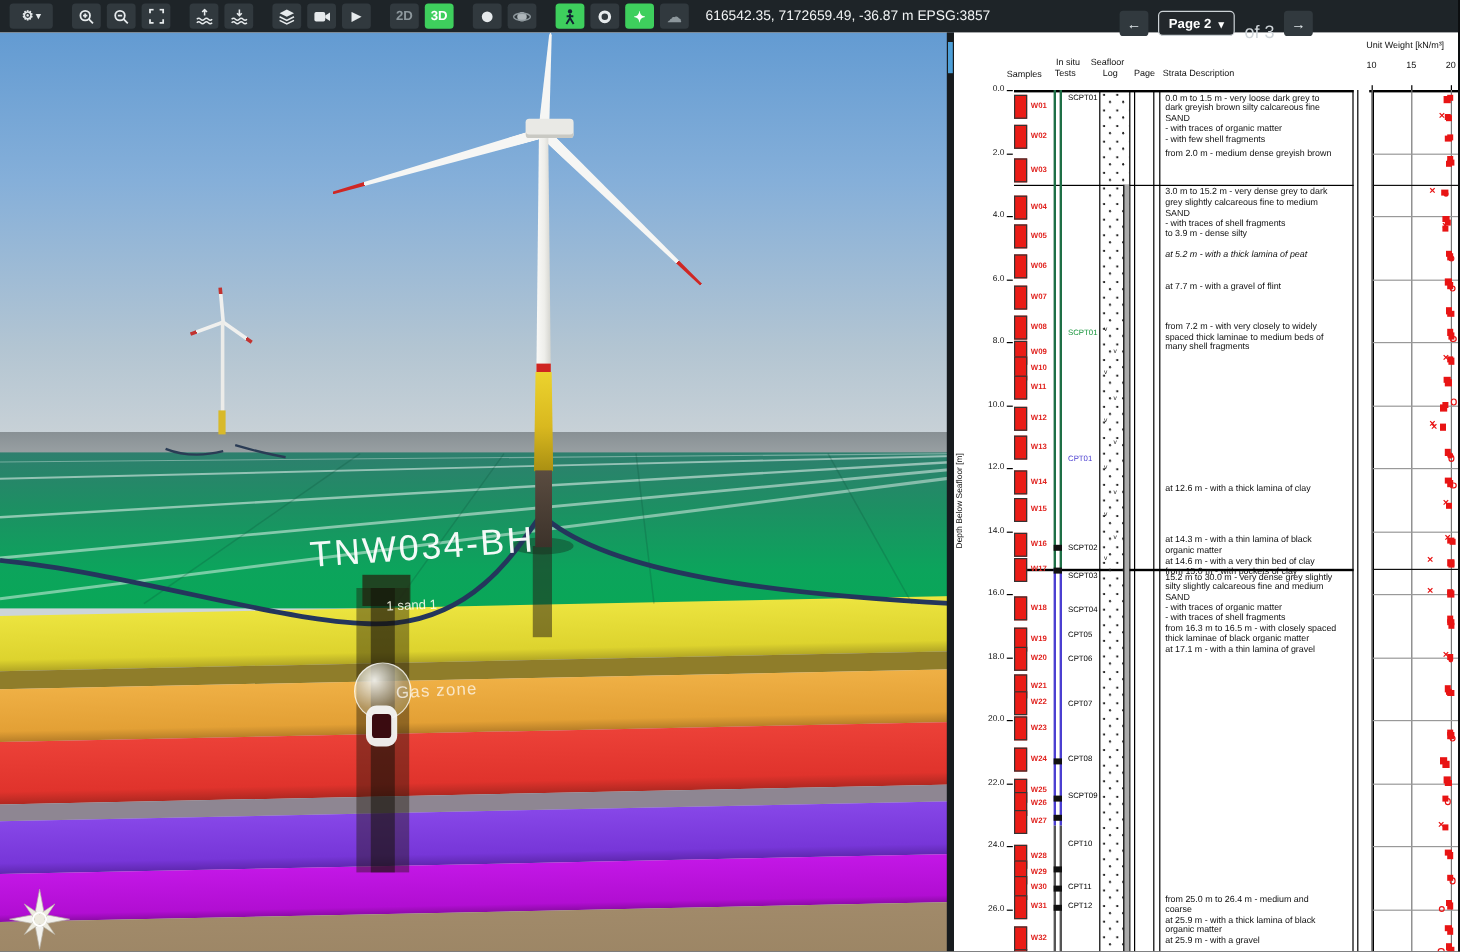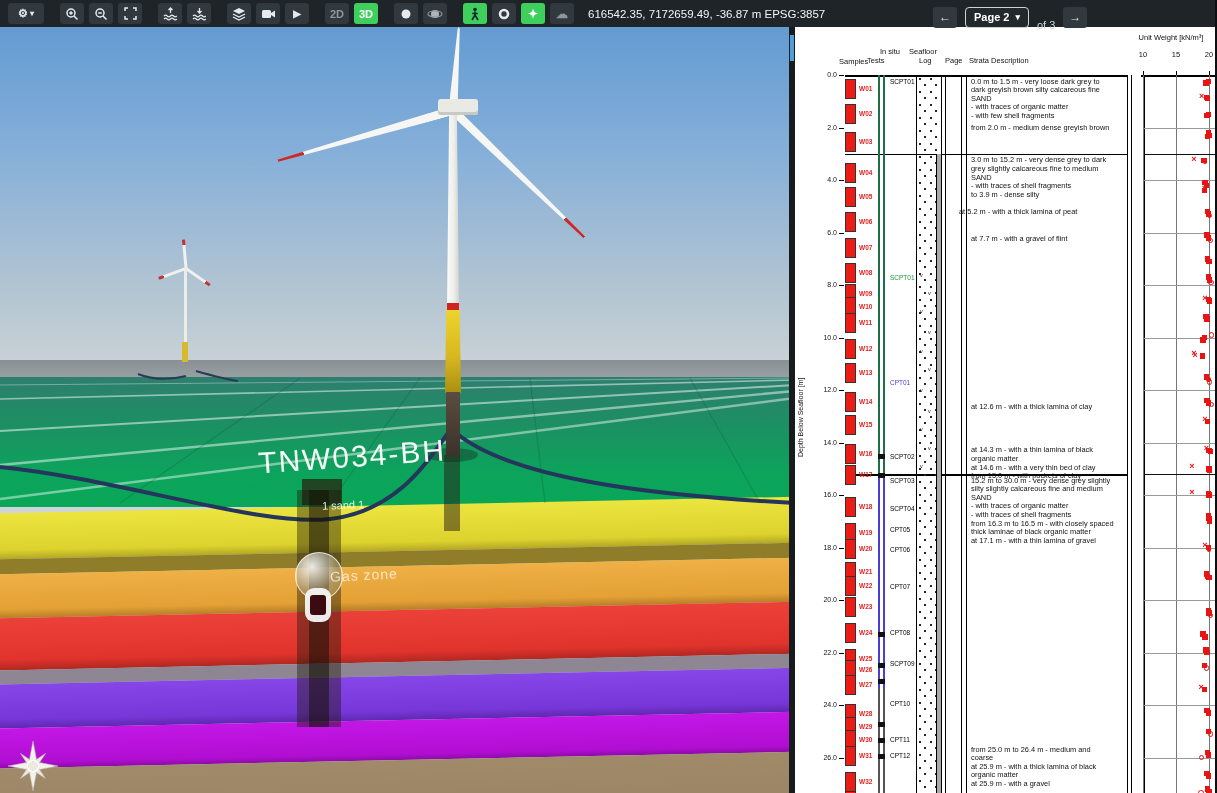--- a/index.html
+++ b/index.html
@@ -16,21 +16,21 @@
   .tbtn.green{background:#3ecf5d;color:#fff;}
   .tbtn.dim{color:#8d979c;}
   .gap{width:6px;}
   .coords{margin-left:14px;color:#f2f4f5;font-size:11.5px;white-space:nowrap;}
   .coords b{font-weight:normal;}
   .pager{position:absolute;left:933px;top:3px;display:flex;align-items:center;gap:8px;z-index:41;}
   .pgbtn{width:24px;height:21px;background:#31393e;border-radius:3px;color:#dfe5e8;display:flex;
          align-items:center;justify-content:center;font-size:12px;cursor:pointer;}
   .pgsel{display:flex;align-items:center;gap:6px;border:1px solid #ccd2d6;border-radius:4px;
          background:#23282c;color:#fff;font-size:11px;font-weight:bold;padding:2px 8px;height:15px;cursor:pointer;}
-  .pgof{color:#cfd5d9;font-size:11px;margin-top:16px;}
+  .pgof{color:#cfd5d9;font-size:15px;margin-top:16px;}
   
   .scene{position:absolute;left:0;top:27px;width:795px;height:766px;overflow:hidden;background:#cdd5d9;}
   .sky{position:absolute;left:0;top:0;width:795px;height:352px;
        background:linear-gradient(180deg,#639bd2 0%,#85afd9 35%,#b3c5d2 75%,#cdd4d8 100%);}
   .horizon{position:absolute;left:0;top:333px;width:795px;height:19px;
        background:linear-gradient(180deg,#889094 0%,#9aa1a4 100%);}
   .sea{position:absolute;left:0;top:350px;width:795px;height:130px;
        background:linear-gradient(180deg,#2e7f6e 0%,#1d8f63 35%,#0ca45c 75%,#09a757 100%);}
   .strata{position:absolute;left:-30px;top:478px;width:860px;height:340px;transform:rotate(-1.2deg);}
   .band{position:relative;width:100%;}
@@ -74,21 +74,21 @@
   .lbl-bh{left:258px;top:413px;font-size:30px;letter-spacing:2px;color:rgba(255,255,255,.95);transform:rotate(-4deg);}
   .lbl-sand{left:322px;top:472px;font-size:11px;color:rgba(255,255,240,.88);transform:rotate(-2deg);}
   .lbl-gas{left:330px;top:540px;font-size:14px;letter-spacing:1px;color:rgba(255,255,255,.7);transform:rotate(-3deg);}
   .compass{position:absolute;left:6px;top:712px;}
   
   .divider{position:absolute;left:789px;top:27px;width:6px;height:766px;background:#171b1e;z-index:30;}
   .divider .grip{position:absolute;left:1px;top:8px;width:4px;height:26px;background:#4d9fd8;}
   
   .doc{position:absolute;left:795px;top:27px;width:422px;height:766px;background:#fff;overflow:hidden;color:#111;}
   .hdr{position:absolute;font-size:7.5px;white-space:nowrap;}
-  #h-samples{left:44px;top:30px;} #h-insitu1{left:85px;top:20px;} #h-insitu2{left:72px;top:29px;}
+  #h-samples{left:44px;top:30px;} #h-insitu1{left:85px;top:20px;} #h-insitu2{left:84px;top:29px;}
   #h-graphic1{left:114px;top:20px;} #h-graphic2{left:124px;top:29px;} #h-unit{left:150px;top:29px;}
   #h-strata{left:174px;top:29px;} #h-chart-title{left:330px;top:6px;width:92px;text-align:center;}
   #log{position:absolute;left:0;top:0;width:422px;height:766px;}
   #log div{position:absolute;box-sizing:border-box;}
   .dtick{font-size:7px;color:#111;}
   .wlabel{font-size:6.5px;font-weight:bold;color:#e02420;}
   .tlabel{font-size:6.5px;}
   .strata-text{font-size:7.4px;line-height:8.6px;white-space:pre-line;}
   .vaxis{font-size:7px;writing-mode:vertical-rl;transform:rotate(180deg);text-align:center;}
   .xmark{font-size:9px;font-weight:bold;line-height:6px;}
@@ -432,22 +432,25 @@
 dark greyish brown silty calcareous fine
 SAND
 - with traces of organic matter
 - with few shell fragments</div>
         <div class="strata-text" style="left: 176px; top: 96.5625px; width: 152px;">from 2.0 m - medium dense greyish brown</div>
         <div class="strata-text" style="left: 176px; top: 129.375px; width: 152px;">3.0 m to 15.2 m - very dense grey to dark
 grey slightly calcareous fine to medium
 SAND
 - with traces of shell fragments
 to 3.9 m - dense silty</div>
-        <div class="strata-text" style="left: 164px; top: 180.562px; width: 152px;">at 5.2 m - with a thick lamina of peat</div>
+        <div class="strata-text" style="left: 176px; top: 180.562px; width: 152px; font-style: italic;">at 5.2 m - with a thick lamina of peat</div>
         <div class="strata-text" style="left: 176px; top: 208.125px; width: 152px;">at 7.7 m - with a gravel of flint</div>
+        <div class="strata-text" style="left: 176px; top: 240.938px; width: 152px;">from 7.2 m - with very closely to widely
+spaced thick laminae to medium beds of
+many shell fragments</div>
         <div class="strata-text" style="left: 176px; top: 376.125px; width: 152px;">at 12.6 m - with a thick lamina of clay</div>
         <div class="strata-text" style="left: 176px; top: 419.438px; width: 152px;">at 14.3 m - with a thin lamina of black
 organic matter
 at 14.6 m - with a very thin bed of clay
 from 15.0 m - with pockets of clay</div>
         <div class="strata-text" style="left: 176px; top: 449.625px; width: 152px;">15.2 m to 30.0 m - very dense grey slightly
 silty slightly calcareous fine and medium
 SAND
 - with traces of organic matter
 - with traces of shell fragments

